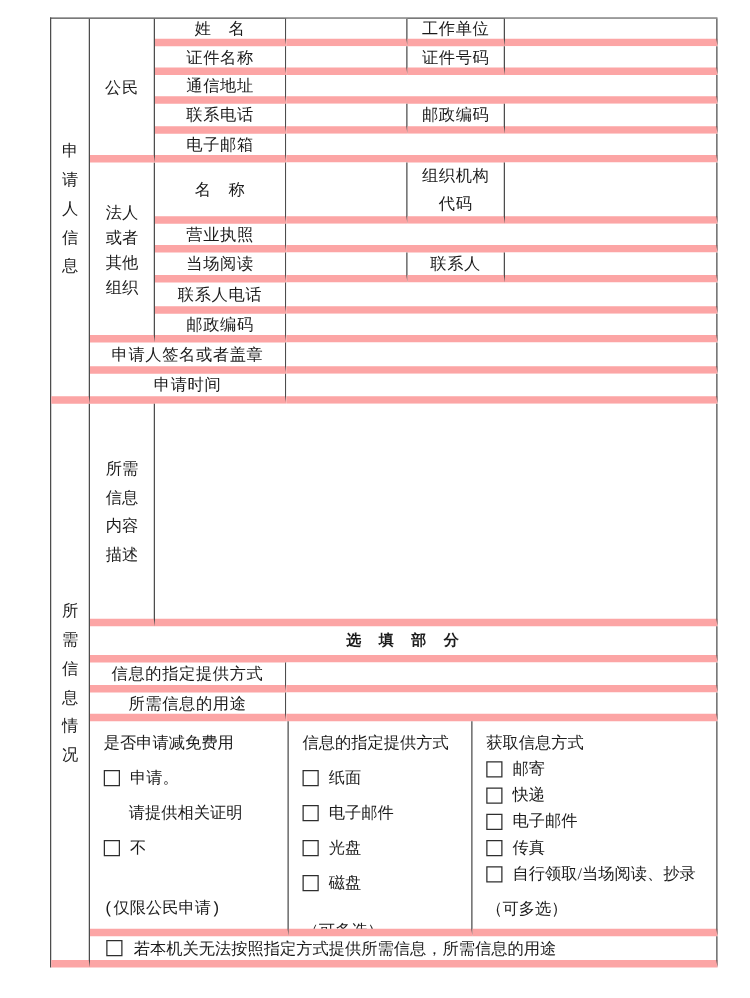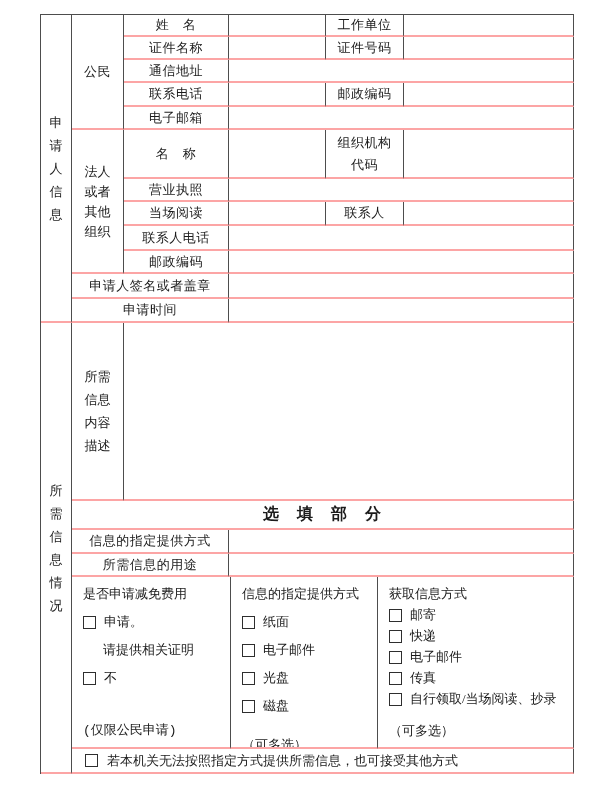--- a/index.html
+++ b/index.html
@@ -8,32 +8,32 @@
     font-family:"Liberation Serif","DejaVu Serif",serif;
     color:#1b1b1b;
   }
   .form-table{
     position:absolute;left:40px;top:14px;width:533px;height:759px;
     border-top:1px solid #4d4d4d;border-left:1px solid #4d4d4d;
     font-size:13px;
   }
   .cell{
     position:absolute;box-sizing:border-box;
-    border-right:1px solid #4d4d4d;border-bottom:2px solid #fca5a5;
+    border-right:1px solid #4d4d4d;border-bottom:6px solid #fca5a5;
     display:flex;align-items:center;justify-content:center;
     overflow:hidden;
   }
   .vlab{flex-direction:column;}
   .vlab .vch{line-height:1;}
   .g10{gap:10px;}
   .g7{gap:7px;}
   .lab{text-align:center;letter-spacing:.5px;}
   .lab2{flex-direction:column;gap:4px;}
   .val{background:#fff;}
-  .hdr{font-size:16px;font-weight:600;letter-spacing:1px;}
+  .hdr{font-size:12px;font-weight:600;letter-spacing:1px;}
   .col{
     flex-direction:column;align-items:flex-start;justify-content:flex-start;
     padding:9px 6px 8px 11px;line-height:17px;
   }
   .col-wide{gap:11px;font-family:Liberation Mono, monospace;}
   .col-tight{gap:5px;line-height:16px;justify-content:center;}
   .spacer{flex:1;}
   .opt{display:flex;align-items:center;gap:8px;}
   .cb{
     display:inline-block;width:11px;height:11px;flex:0 0 11px;
@@ -196,16 +196,16 @@
     <div class="opt">
       <span class="cb"></span>
       <span>自行领取/当场阅读、抄录</span>
     </div>
     <div class="spacer"></div>
     <div>（可多选）</div>
   </div>
 
   <div class="cell frow" style="left:31px;top:734px;width:502px;height:25px">
     <span class="cb"></span>
-    <span>若本机关无法按照指定方式提供所需信息，也可接受其他方式</span>
+    <span>若本机关无法按照指定方式提供所需信息，所需信息的用途</span>
   </div>
 
 </div>
 
 </body></html>

